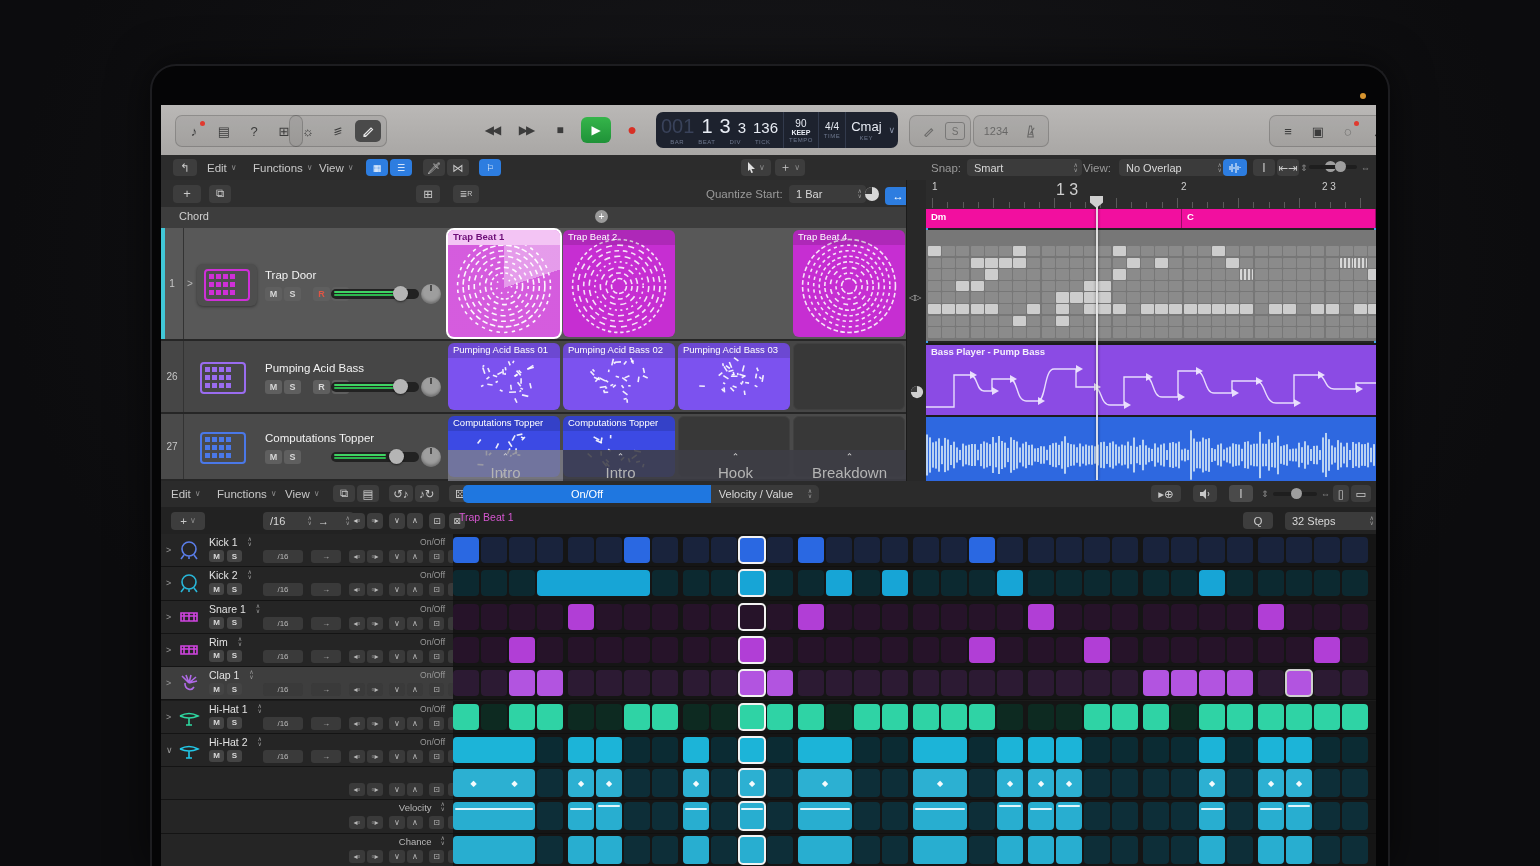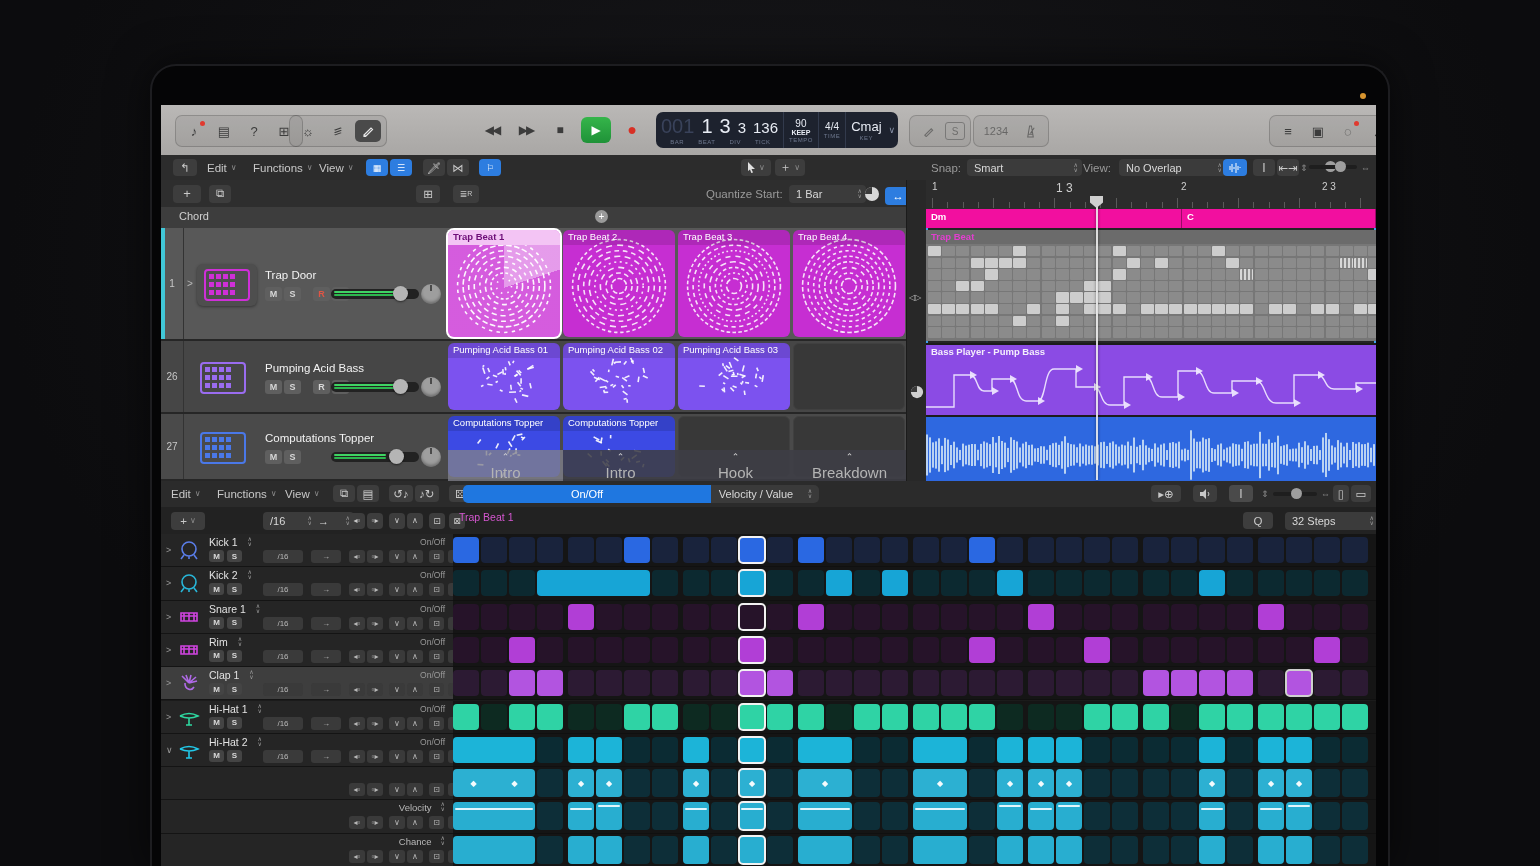--- a/index.html
+++ b/index.html
@@ -375,33 +375,20 @@
                 <circle cx="56" cy="53.5" r="13.053999999999998" fill="none" stroke="rgba(255,255,255,0.85)" stroke-width="1.6" stroke-dasharray="4.9 3.4"></circle>
                 <circle cx="56" cy="53.5" r="18.618" fill="none" stroke="rgba(255,255,255,0.85)" stroke-width="1.6" stroke-dasharray="6.1 4.7"></circle>
                 <circle cx="56" cy="53.5" r="24.182" fill="none" stroke="rgba(255,255,255,0.85)" stroke-width="1.6" stroke-dasharray="2.1 3.6"></circle>
                 <circle cx="56" cy="53.5" r="29.746" fill="none" stroke="rgba(255,255,255,0.85)" stroke-width="1.6" stroke-dasharray="6.1 4.3"></circle>
                 <circle cx="56" cy="53.5" r="35.31" fill="none" stroke="rgba(255,255,255,0.85)" stroke-width="1.6" stroke-dasharray="4.7 3.8"></circle>
                 <circle cx="56" cy="53.5" r="40.874" fill="none" stroke="rgba(255,255,255,0.85)" stroke-width="1.6" stroke-dasharray="6.1 5.1"></circle>
                 <circle cx="56" cy="53.5" r="46.438" fill="none" stroke="rgba(255,255,255,0.85)" stroke-width="1.6" stroke-dasharray="3.4 2.8"></circle>
               </svg>
               <div class="llname">Trap Beat 2</div>
             </div>
-            <div class="llcell" style="left: 517px; top: 2px; width: 112px; height: 107px; background: rgb(198, 46, 210);">
-              <svg width="112" height="107" style="position: absolute; left: 50%; top: 52%; transform: translate(-50%, -50%);">
-                <circle cx="56" cy="53.5" r="7.49" fill="none" stroke="rgba(255,255,255,0.85)" stroke-width="1.6" stroke-dasharray="5.7 2.8"></circle>
-                <circle cx="56" cy="53.5" r="13.053999999999998" fill="none" stroke="rgba(255,255,255,0.85)" stroke-width="1.6" stroke-dasharray="2.3 2.7"></circle>
-                <circle cx="56" cy="53.5" r="18.618" fill="none" stroke="rgba(255,255,255,0.85)" stroke-width="1.6" stroke-dasharray="3.6 2.7"></circle>
-                <circle cx="56" cy="53.5" r="24.182" fill="none" stroke="rgba(255,255,255,0.85)" stroke-width="1.6" stroke-dasharray="6.2 3.7"></circle>
-                <circle cx="56" cy="53.5" r="29.746" fill="none" stroke="rgba(255,255,255,0.85)" stroke-width="1.6" stroke-dasharray="5.1 5.0"></circle>
-                <circle cx="56" cy="53.5" r="35.31" fill="none" stroke="rgba(255,255,255,0.85)" stroke-width="1.6" stroke-dasharray="1.8 2.6"></circle>
-                <circle cx="56" cy="53.5" r="40.874" fill="none" stroke="rgba(255,255,255,0.85)" stroke-width="1.6" stroke-dasharray="4.3 3.5"></circle>
-                <circle cx="56" cy="53.5" r="46.438" fill="none" stroke="rgba(255,255,255,0.85)" stroke-width="1.6" stroke-dasharray="3.6 2.3"></circle>
-              </svg>
-              <div class="llname">Trap Beat 3</div>
-            </div>
             <div class="llcell" style="left: 632px; top: 2px; width: 112px; height: 107px; background: rgb(198, 46, 210);">
               <svg width="112" height="107" style="position: absolute; left: 50%; top: 52%; transform: translate(-50%, -50%);">
                 <circle cx="56" cy="53.5" r="7.49" fill="none" stroke="rgba(255,255,255,0.85)" stroke-width="1.6" stroke-dasharray="6.0 1.7"></circle>
                 <circle cx="56" cy="53.5" r="13.053999999999998" fill="none" stroke="rgba(255,255,255,0.85)" stroke-width="1.6" stroke-dasharray="3.3 2.9"></circle>
                 <circle cx="56" cy="53.5" r="18.618" fill="none" stroke="rgba(255,255,255,0.85)" stroke-width="1.6" stroke-dasharray="4.8 5.2"></circle>
                 <circle cx="56" cy="53.5" r="24.182" fill="none" stroke="rgba(255,255,255,0.85)" stroke-width="1.6" stroke-dasharray="4.1 2.2"></circle>
                 <circle cx="56" cy="53.5" r="29.746" fill="none" stroke="rgba(255,255,255,0.85)" stroke-width="1.6" stroke-dasharray="3.5 2.6"></circle>
                 <circle cx="56" cy="53.5" r="35.31" fill="none" stroke="rgba(255,255,255,0.85)" stroke-width="1.6" stroke-dasharray="3.3 3.2"></circle>
                 <circle cx="56" cy="53.5" r="40.874" fill="none" stroke="rgba(255,255,255,0.85)" stroke-width="1.6" stroke-dasharray="3.2 3.6"></circle>
                 <circle cx="56" cy="53.5" r="46.438" fill="none" stroke="rgba(255,255,255,0.85)" stroke-width="1.6" stroke-dasharray="4.6 2.4"></circle>
@@ -653,21 +640,21 @@
         <svg width="14" height="14" viewBox="0 0 16 16">
               <circle cx="8" cy="8" r="7" fill="#cfcfcf"></circle>
               <path d="M8 8 L8 1 A7 7 0 0 0 1 8 Z" fill="#3a3a3a"></path>
             </svg></div>
       <div class="abs" style="left:4px;top:378px;width:9px;height:9px;border:1.5px solid #d0d0d0;border-radius:2px;"></div>
     </div>
 
     <div class="arrpane" id="arrpane">
           <div class="abs" style="left: 0px; top: 0px; width: 450px; height: 29px; background: rgb(44, 44, 44); border-bottom: 1px solid rgb(26, 26, 26);">
             <div class="abs" style="left: 6px; top: 1px; font-size: 10px; color: rgb(207, 207, 207);">1</div>
-            <div class="abs" style="left: 130px; top: 1px; font-size: 12px; color: rgb(207, 207, 207);">1 3</div>
+            <div class="abs" style="left: 130px; top: 1px; font-size: 16px; color: rgb(207, 207, 207);">1 3</div>
             <div class="abs" style="left: 255px; top: 1px; font-size: 10px; color: rgb(207, 207, 207);">2</div>
             <div class="abs" style="left: 396px; top: 1px; font-size: 10px; color: rgb(207, 207, 207);">2 3</div>
             <div class="abs" style="left: 6px; top: 18px; bottom: 1px; width: 1px; background: rgb(90, 90, 90);"></div>
             <div class="abs" style="left: 21.3px; top: 22px; bottom: 1px; width: 1px; background: rgb(90, 90, 90);"></div>
             <div class="abs" style="left: 36.6px; top: 22px; bottom: 1px; width: 1px; background: rgb(90, 90, 90);"></div>
             <div class="abs" style="left: 51.9px; top: 22px; bottom: 1px; width: 1px; background: rgb(90, 90, 90);"></div>
             <div class="abs" style="left: 67.2px; top: 18px; bottom: 1px; width: 1px; background: rgb(90, 90, 90);"></div>
             <div class="abs" style="left: 82.5px; top: 22px; bottom: 1px; width: 1px; background: rgb(90, 90, 90);"></div>
             <div class="abs" style="left: 97.8px; top: 22px; bottom: 1px; width: 1px; background: rgb(90, 90, 90);"></div>
             <div class="abs" style="left: 113.1px; top: 22px; bottom: 1px; width: 1px; background: rgb(90, 90, 90);"></div>
@@ -690,21 +677,20 @@
             <div class="abs" style="left: 373.2px; top: 18px; bottom: 1px; width: 1px; background: rgb(90, 90, 90);"></div>
             <div class="abs" style="left: 388.5px; top: 22px; bottom: 1px; width: 1px; background: rgb(90, 90, 90);"></div>
             <div class="abs" style="left: 403.8px; top: 22px; bottom: 1px; width: 1px; background: rgb(90, 90, 90);"></div>
             <div class="abs" style="left: 419.1px; top: 22px; bottom: 1px; width: 1px; background: rgb(90, 90, 90);"></div>
             <div class="abs" style="left: 434.4px; top: 18px; bottom: 1px; width: 1px; background: rgb(90, 90, 90);"></div>
             <div class="abs" style="left: 449.7px; top: 22px; bottom: 1px; width: 1px; background: rgb(90, 90, 90);"></div>
           </div>
           <div class="chordreg" style="left: 0px; width: 256px;">Dm</div>
           <div class="chordreg" style="left: 256px; width: 194px;">C</div>
           <div class="region" style="top: 50px; height: 111px; background: rgb(119, 119, 119);">
-            <div class="rhead" style="background: rgb(107, 107, 107); color: rgb(226, 63, 208);">Trap Beat</div>
             <div class="abs" style="inset: 16px 0px 2px 2px;">
               <div class="abs" style="left: 0px; top: 0px; width: 13px; height: 10.4px; border-radius: 1px; background: rgb(205, 205, 205);"></div>
               <div class="abs" style="left: 14.2px; top: 0px; width: 13px; height: 10.4px; border-radius: 1px; background: rgb(139, 139, 139);"></div>
               <div class="abs" style="left: 28.4px; top: 0px; width: 13px; height: 10.4px; border-radius: 1px; background: rgb(139, 139, 139);"></div>
               <div class="abs" style="left: 42.6px; top: 0px; width: 13px; height: 10.4px; border-radius: 1px; background: rgb(139, 139, 139);"></div>
               <div class="abs" style="left: 56.8px; top: 0px; width: 13px; height: 10.4px; border-radius: 1px; background: rgb(139, 139, 139);"></div>
               <div class="abs" style="left: 71px; top: 0px; width: 13px; height: 10.4px; border-radius: 1px; background: rgb(139, 139, 139);"></div>
               <div class="abs" style="left: 85.2px; top: 0px; width: 13px; height: 10.4px; border-radius: 1px; background: rgb(205, 205, 205);"></div>
               <div class="abs" style="left: 99.4px; top: 0px; width: 13px; height: 10.4px; border-radius: 1px; background: rgb(139, 139, 139);"></div>
               <div class="abs" style="left: 113.6px; top: 0px; width: 13px; height: 10.4px; border-radius: 1px; background: rgb(139, 139, 139);"></div>

